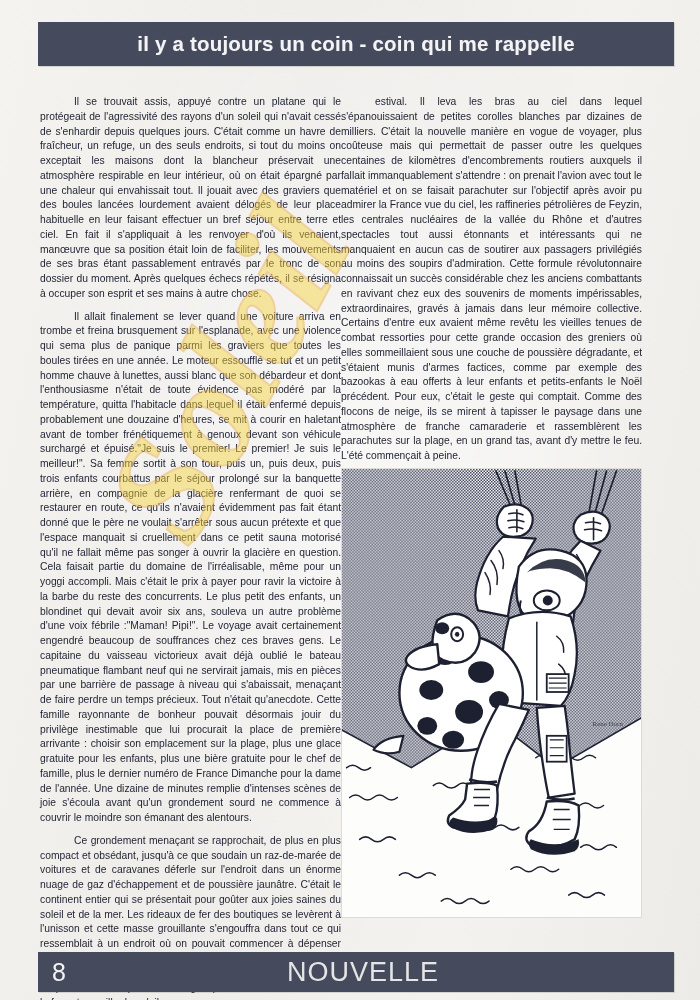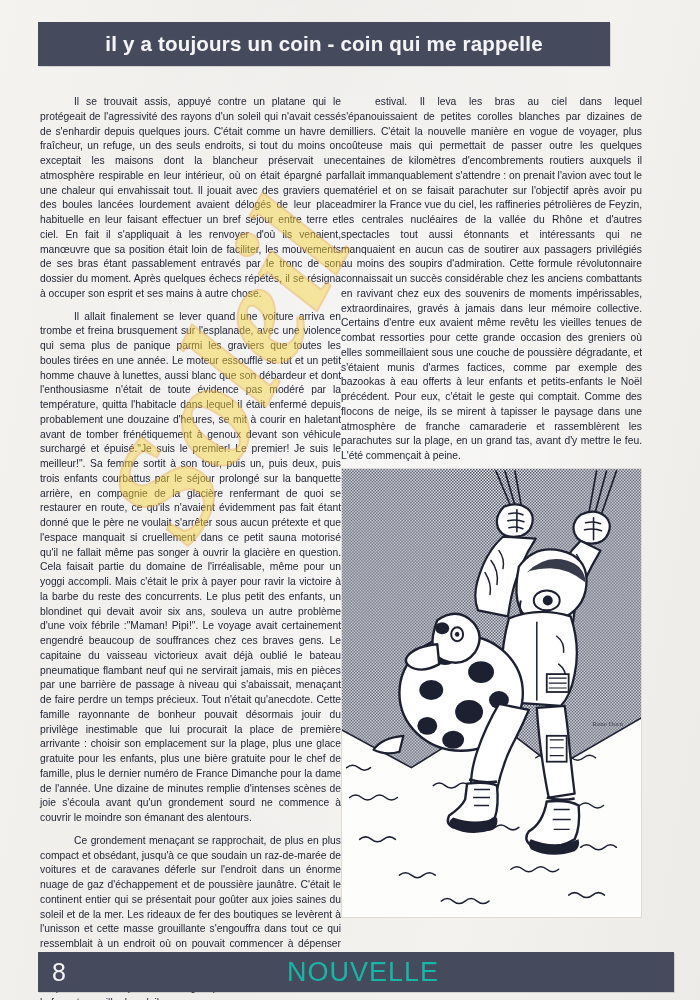--- a/index.html
+++ b/index.html
@@ -23,21 +23,21 @@
     background:
       radial-gradient(ellipse at 50% 45%, rgba(255,255,255,0.55) 0%, rgba(255,255,255,0) 62%),
       linear-gradient(100deg, #f4f3f0 0%, #eeedea 38%, #f3f2ef 70%, #ecebe7 100%);
     pointer-events: none;
   }
 
   
   #header-bar {
     position: absolute;
     left: 38px; top: 22px;
-    width: 572px; height: 44px;
+    width: 636px; height: 44px;
     background: #454a5c;
     display: flex; align-items: center; justify-content: center;
     box-shadow: 1px 1px 0 rgba(0,0,0,0.12);
   }
   #header-title {
     color: #f4f4f6;
     font-size: 20.5px;
     font-weight: bold;
     letter-spacing: 0.2px;
     white-space: nowrap;
@@ -105,21 +105,21 @@
     box-shadow: 1px 1px 0 rgba(0,0,0,0.12);
   }
   #page-number {
     color: #f4f4f6;
     font-size: 25px;
     margin-left: 14px;
     width: 120px;
     flex: 0 0 auto;
   }
   #footer-title {
-    color: #14b8a6;
+    color: #e5e5e5;
     font-size: 27px;
     letter-spacing: 1px;
     flex: 1 1 auto;
     text-align: center;
     margin-right: 120px;
   }
 </style>
 </head>
 <body>
 

